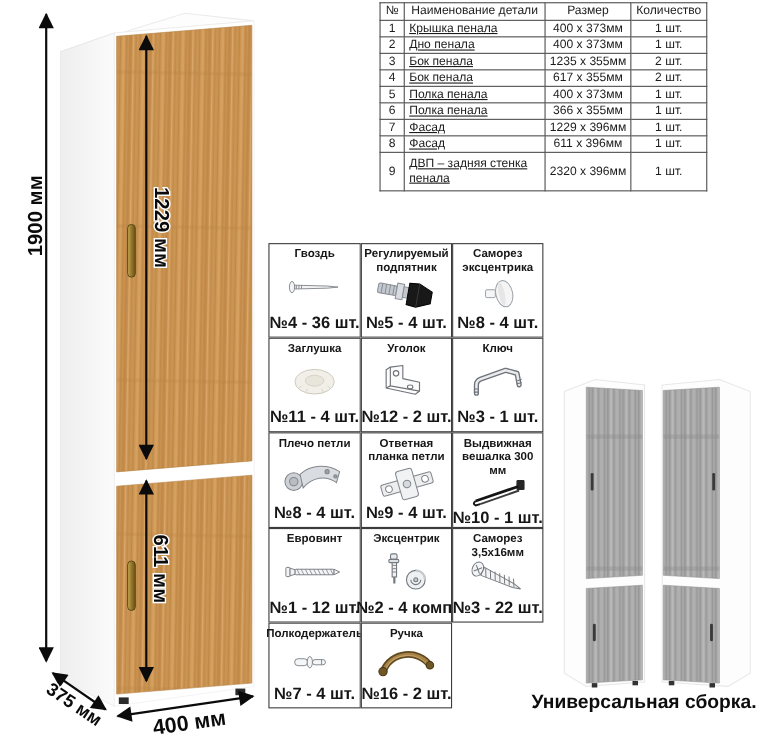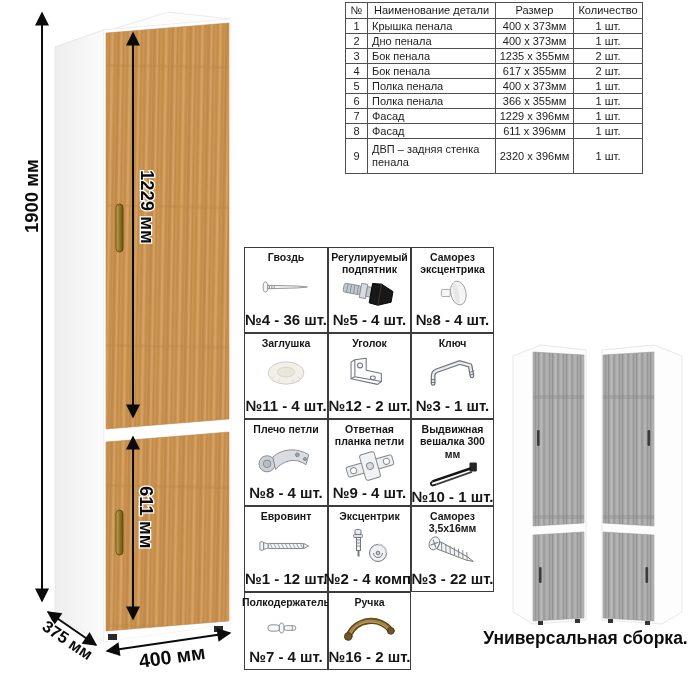--- a/index.html
+++ b/index.html
@@ -14,27 +14,27 @@
   .dim.small{font-size:16.5px;}
   .dim.wide{font-size:19.5px;}
 
   
   .parts{position:absolute;left:345px;top:2px;width:297px;border-collapse:collapse;
          table-layout:fixed;font-size:11px;color:#1c1c1c;}
   .parts th,.parts td{border:1px solid #4f4f4f;padding:0 2px;line-height:13px;height:14px;
          overflow:hidden;}
   .parts th{font-weight:normal;text-align:center;height:15px;}
   .parts td.c{text-align:center;}
-  .parts td.l{text-align:left;padding-left:4px;}
+  .parts td.l{text-align:left;padding-left:4px;text-decoration:underline;}
   .parts tr.tall td{height:34px;}
 
   
   .hw{position:absolute;left:244px;top:221px;display:grid;
       grid-template-columns:84px 83px 83px;
-      grid-template-rows:86px 86px 87px 86px 78px;margin-top:26px;}
+      grid-template-rows:86px 86px 87px 86px 78px;}
   .hw-cell{border:1px solid #3c3c3c;background:#fff;box-sizing:border-box;
       display:flex;flex-direction:column;align-items:center;justify-content:space-between;
       padding:3px 1px 4px;}
   .hw-title{font-weight:bold;font-size:10.5px;line-height:1.18;text-align:center;color:#161616;}
   .hw-qty{font-weight:bold;font-size:15px;color:#161616;white-space:nowrap;}
   .hw-icon{flex:1;display:flex;align-items:center;justify-content:center;}
   .hw-icon svg{display:block;}
 
   
   .variants-caption{position:absolute;left:482px;top:628px;width:207px;text-align:center;

